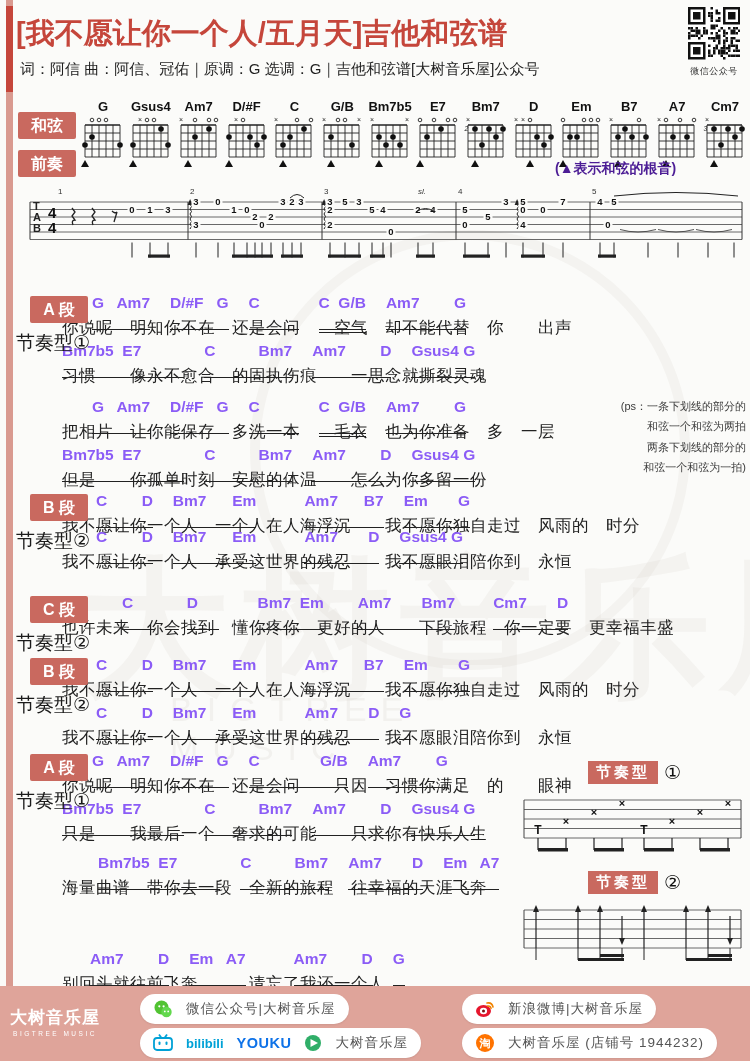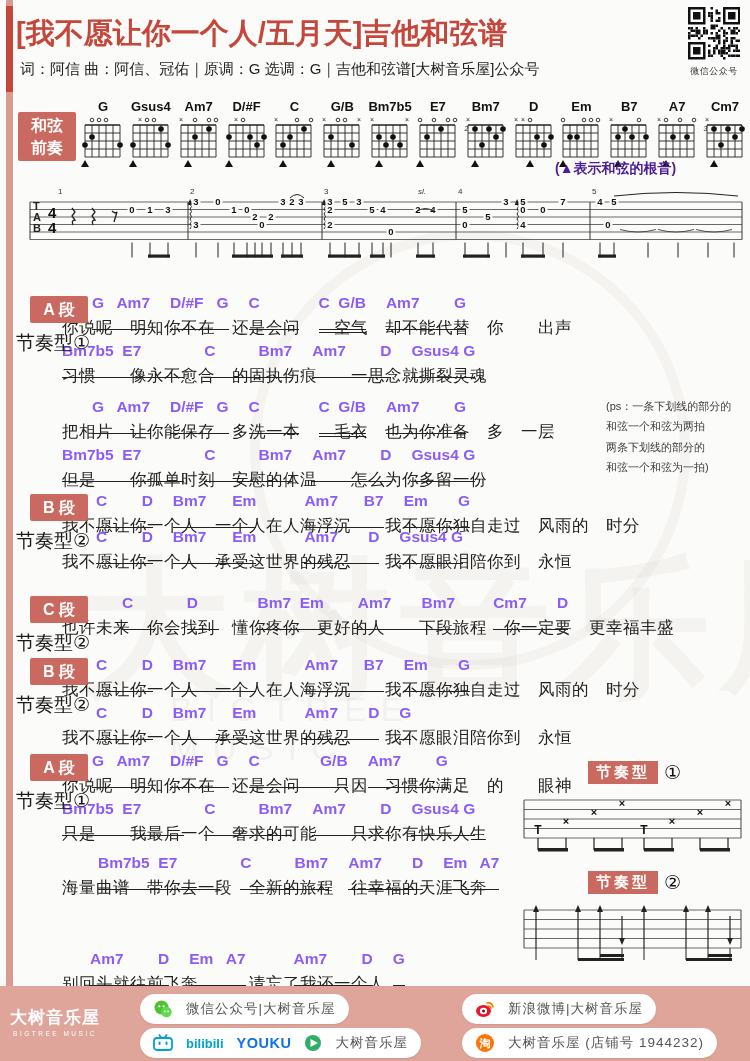--- a/index.html
+++ b/index.html
@@ -19,21 +19,21 @@
   .chord-name{font-size:13px;font-weight:bold;height:13px;color:#111;}
   .root-hint{position:absolute;left:555px;top:160px;font-size:14px;font-weight:bold;color:#4c1d95;}
   .tabwrap{position:absolute;left:20px;top:182px;}
   .pair{position:absolute;left:62px;width:660px;}
   .chordline{height:21px;white-space:pre;}
   .grp{display:inline-block;white-space:pre;font-weight:bold;font-size:15.5px;color:#8b5cf6;
        border-bottom:1.5px solid #222;padding-bottom:17px;margin-right:20px;position:relative;}
   .grp.u2::after{content:"";position:absolute;left:0;right:0;bottom:-4px;border-bottom:1.5px solid #222;}
   .lyr{font-size:16.5px;color:#222;white-space:pre;margin-top:2px;letter-spacing:.5px;}
   .ps-note{position:absolute;left:606px;top:396px;width:140px;font-size:11px;color:#3a3a3a;
-           line-height:1.85;text-align:left;}
+           line-height:1.85;text-align:right;}
   .rb-label{position:absolute;height:24px;display:flex;align-items:center;}
   .rb-chip{background:#c9695f;color:#fff;font-weight:bold;font-size:15px;padding:2px 8px;letter-spacing:3px;}
   .rb-num{font-size:19px;color:#111;margin-left:6px;}
   .rbox{position:absolute;}
   .footer{position:absolute;left:0;top:986px;width:750px;height:75px;background:#dfa49a;}
   .flogo{position:absolute;left:10px;top:20px;color:#fff;text-align:center;}
   .flogo-cn{font-size:17px;font-weight:bold;letter-spacing:1px;}
   .flogo-en{font-size:6.5px;letter-spacing:2.5px;margin-top:1px;}
   .pill{position:absolute;height:30px;background:#fff;border-radius:15px;display:flex;
         align-items:center;padding:0 13px;gap:13px;box-shadow:0 1px 2px rgba(0,0,0,.08);}
@@ -183,21 +183,21 @@
           <rect x="37.5" y="2.5" width="12.5" height="12.5" fill="#fff"></rect>
           <rect x="40" y="5" width="7.5" height="7.5" fill="#111"></rect>
           <rect x="0" y="35" width="17.5" height="17.5" fill="#111"></rect>
           <rect x="2.5" y="37.5" width="12.5" height="12.5" fill="#fff"></rect>
           <rect x="5" y="40" width="7.5" height="7.5" fill="#111"></rect>
         </svg></div>
     <div class="qr-label">微信公众号</div>
   </div>
 
   <div class="badge" style="left:18px;top:112px;">和弦</div>
-  <div class="badge" style="left:18px;top:134px;">前奏</div>
+  <div class="badge" style="left:18px;top:150px;">前奏</div>
   <div class="chord-row" id="chordRow">
       <div class="chord-fig"><div class="chord-name">G</div><svg width="46" height="56">
           <circle cx="12" cy="8" r="1.8" fill="none" stroke="#222" stroke-width="0.9"></circle>
           <circle cx="19" cy="8" r="1.8" fill="none" stroke="#222" stroke-width="0.9"></circle>
           <circle cx="26" cy="8" r="1.8" fill="none" stroke="#222" stroke-width="0.9"></circle>
           <line x1="5" y1="13" x2="5" y2="45" stroke="#222" stroke-width="0.9"></line>
           <line x1="12" y1="13" x2="12" y2="45" stroke="#222" stroke-width="0.9"></line>
           <line x1="19" y1="13" x2="19" y2="45" stroke="#222" stroke-width="0.9"></line>
           <line x1="26" y1="13" x2="26" y2="45" stroke="#222" stroke-width="0.9"></line>
           <line x1="33" y1="13" x2="33" y2="45" stroke="#222" stroke-width="0.9"></line>

